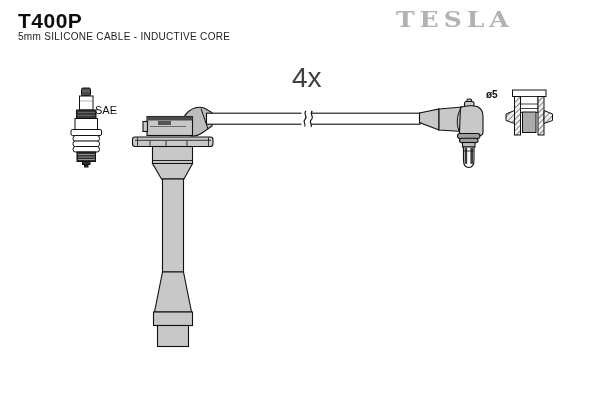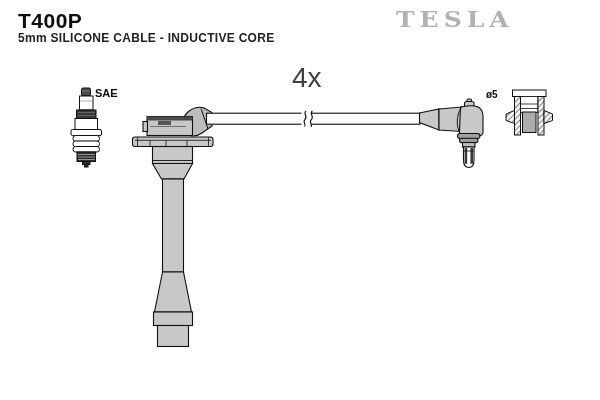--- a/index.html
+++ b/index.html
@@ -1,24 +1,24 @@
 <!DOCTYPE html>
 <html><head>
 <meta charset="utf-8">
 <style>
   html,body{margin:0;padding:0;background:#fff;}
   #page{position:relative;width:600px;height:400px;background:#ffffff;overflow:hidden;
         font-family:"Liberation Sans",sans-serif;color:#111;}
   .abs{position:absolute;white-space:nowrap;}
   #part-number{left:18px;top:9px;font-size:21px;font-weight:bold;letter-spacing:0.5px;color:#0d0d0d;}
-  #part-desc{left:18px;top:31px;font-size:12px;font-weight:bold;letter-spacing:0.3px;color:#222;}
+  #part-desc{left:18px;top:31px;font-size:10px;font-weight:normal;letter-spacing:0.3px;color:#222;}
   #brand-logo{left:396px;top:6px;font-family:"DejaVu Serif","Liberation Serif",serif;
               font-size:25px;font-weight:bold;letter-spacing:5px;color:#b2b2b2;
               transform:scaleY(0.92);transform-origin:top left;}
-  #label-sae{left:95px;top:87px;font-size:11px;font-weight:bold;color:#0d0d0d;}
+  #label-sae{left:95px;top:104px;font-size:11px;font-weight:normal;color:#0d0d0d;}
   #label-qty{left:292px;top:62px;font-size:28px;font-weight:normal;color:#404040;}
   #label-dia{left:486px;top:89px;font-size:10px;font-weight:bold;color:#0d0d0d;}
   svg{position:absolute;left:0;top:0;}
 </style>
 </head>
 <body>
 
 <div id="page">
 
   <div class="abs" id="part-number">T400P</div>

